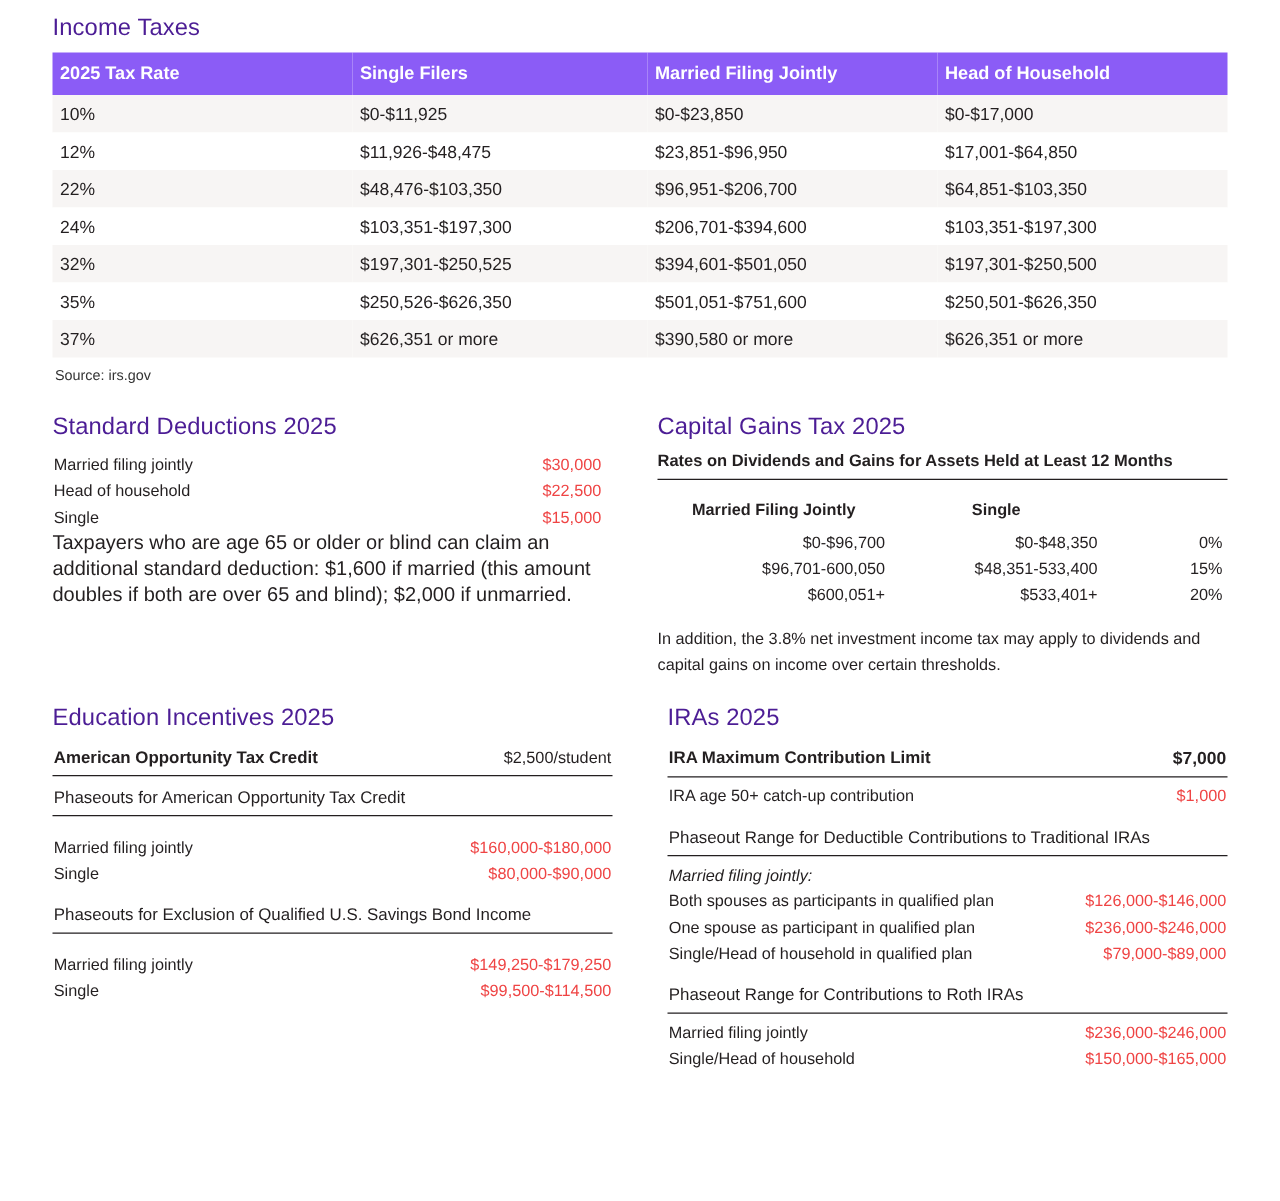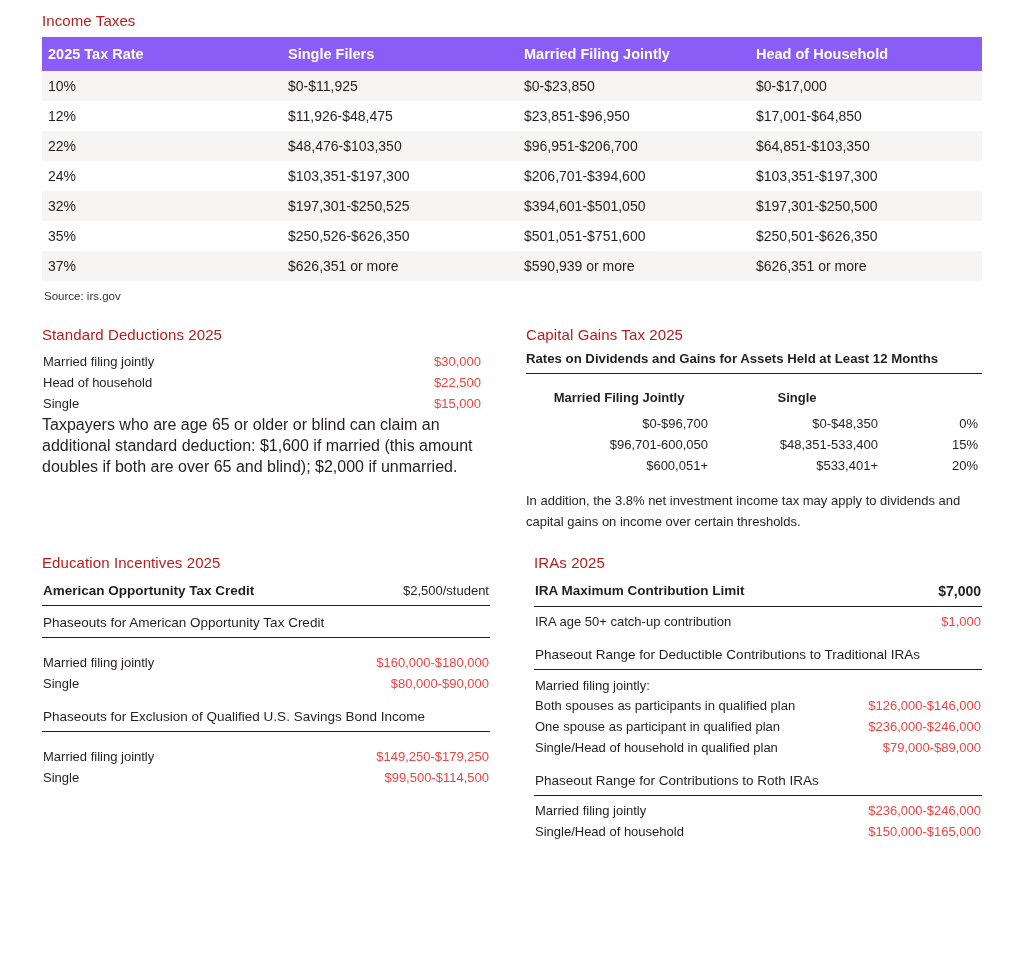--- a/index.html
+++ b/index.html
@@ -10,23 +10,23 @@
   body {
     width: 1024px; height: 961px;
     font-family: "Liberation Sans", sans-serif;
     color: #231f20;
     overflow: hidden;
   }
   .page { position: relative; width: 1024px; height: 961px; padding: 0; }
 
   
   h2.sec-title {
-    color: #b91c1c;
+    color: #4c1d95;
     font-weight: 400;
-    font-size: 15px;
+    font-size: 19px;
     margin: 0 0 8px 0;
     letter-spacing: 0.1px;
   }
 
   
   .income-wrap { padding: 12px 42px 0 42px; }
   table.tax { border-collapse: collapse; width: 940px; table-layout: fixed; }
   table.tax th {
     background: #8b5cf6;
     color: #ffffff;
@@ -94,21 +94,21 @@
   table.cg td {
     font-size: 13px; padding: 3px 4px;
   }
   table.cg col.g1 { width: 186px; }
   table.cg col.g2 { width: 170px; }
   table.cg col.g3 { width: 100px; }
   .ta-r { text-align: right; }
   .ta-c { text-align: center; }
   .cg-note { font-size: 13px; line-height: 21px; margin-top: 14px; }
 
-  .iras-sub { font-size: 13px; padding: 4px 1px 2px 1px; }
+  .iras-sub { font-size: 13px; padding: 4px 1px 2px 1px; font-style: italic; }
 </style>
 </head>
 <body>
 
 <div class="page">
 
   <div class="income-wrap">
     <h2 class="sec-title">Income Taxes</h2>
     <table class="tax">
       <colgroup>
@@ -158,21 +158,21 @@
         </tr>
         <tr>
           <td>35%</td>
           <td>$250,526-$626,350</td>
           <td>$501,051-$751,600</td>
           <td>$250,501-$626,350</td>
         </tr>
         <tr>
           <td>37%</td>
           <td>$626,351 or more</td>
-          <td>$590,939 or more</td>
+          <td>$390,580 or more</td>
           <td>$626,351 or more</td>
         </tr>
       </tbody>
     </table>
     <div class="source">Source: irs.gov</div>
   </div>
 
   <div class="cols">
 
     <div class="col">

